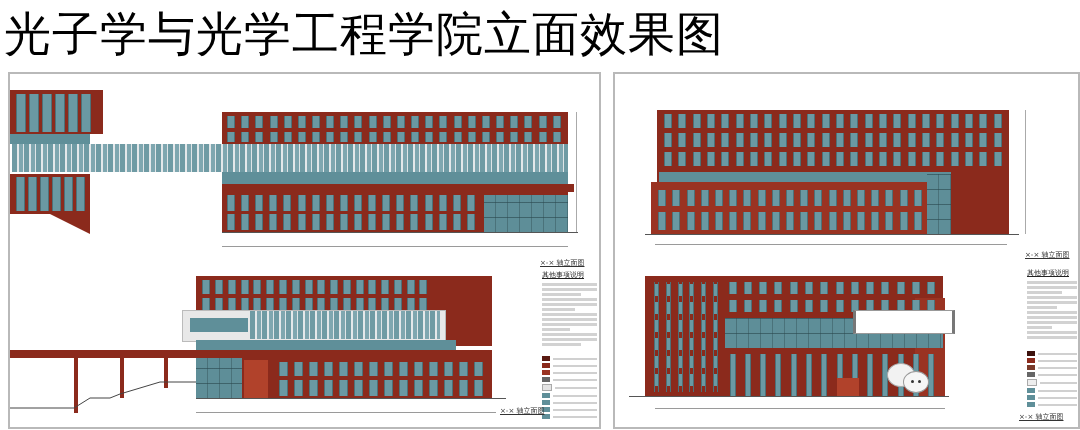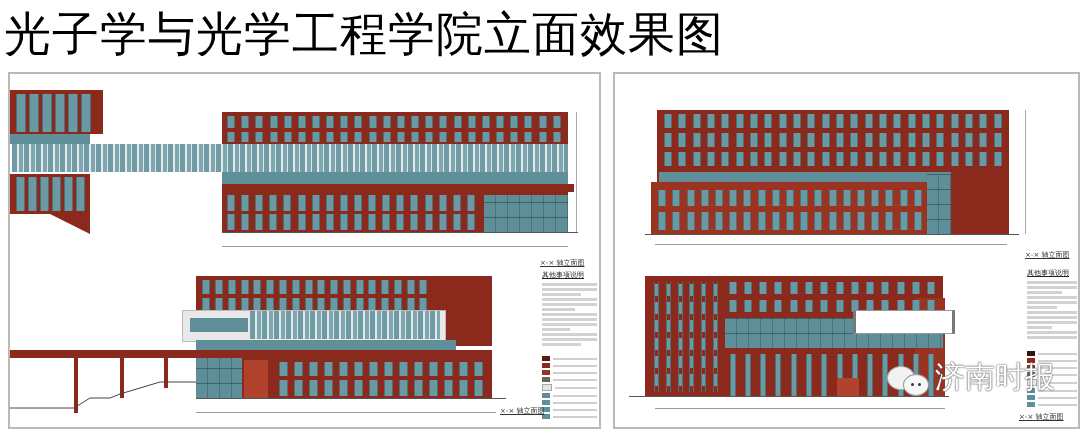--- a/index.html
+++ b/index.html
@@ -555,14 +555,13 @@
   </div>
   <div class="abs" style="left:222px;top:304px;width:22px;height:18px;background:#b1422b;"></div>
   <div class="ground" style="left:14px;top:322px;width:320px;"></div>
   <div class="dimline" style="left:40px;top:334px;width:290px;"></div>
   <div class="label-caption" style="left:404px;top:338px;">×-× 轴立面图</div>
 </div>
 
 <div class="watermark">
   <div class="bubble"></div>
   <div class="bubble2"></div>
-  <span style="margin-left:6px;">济南时报</span>
 </div>
 
 </body></html>

